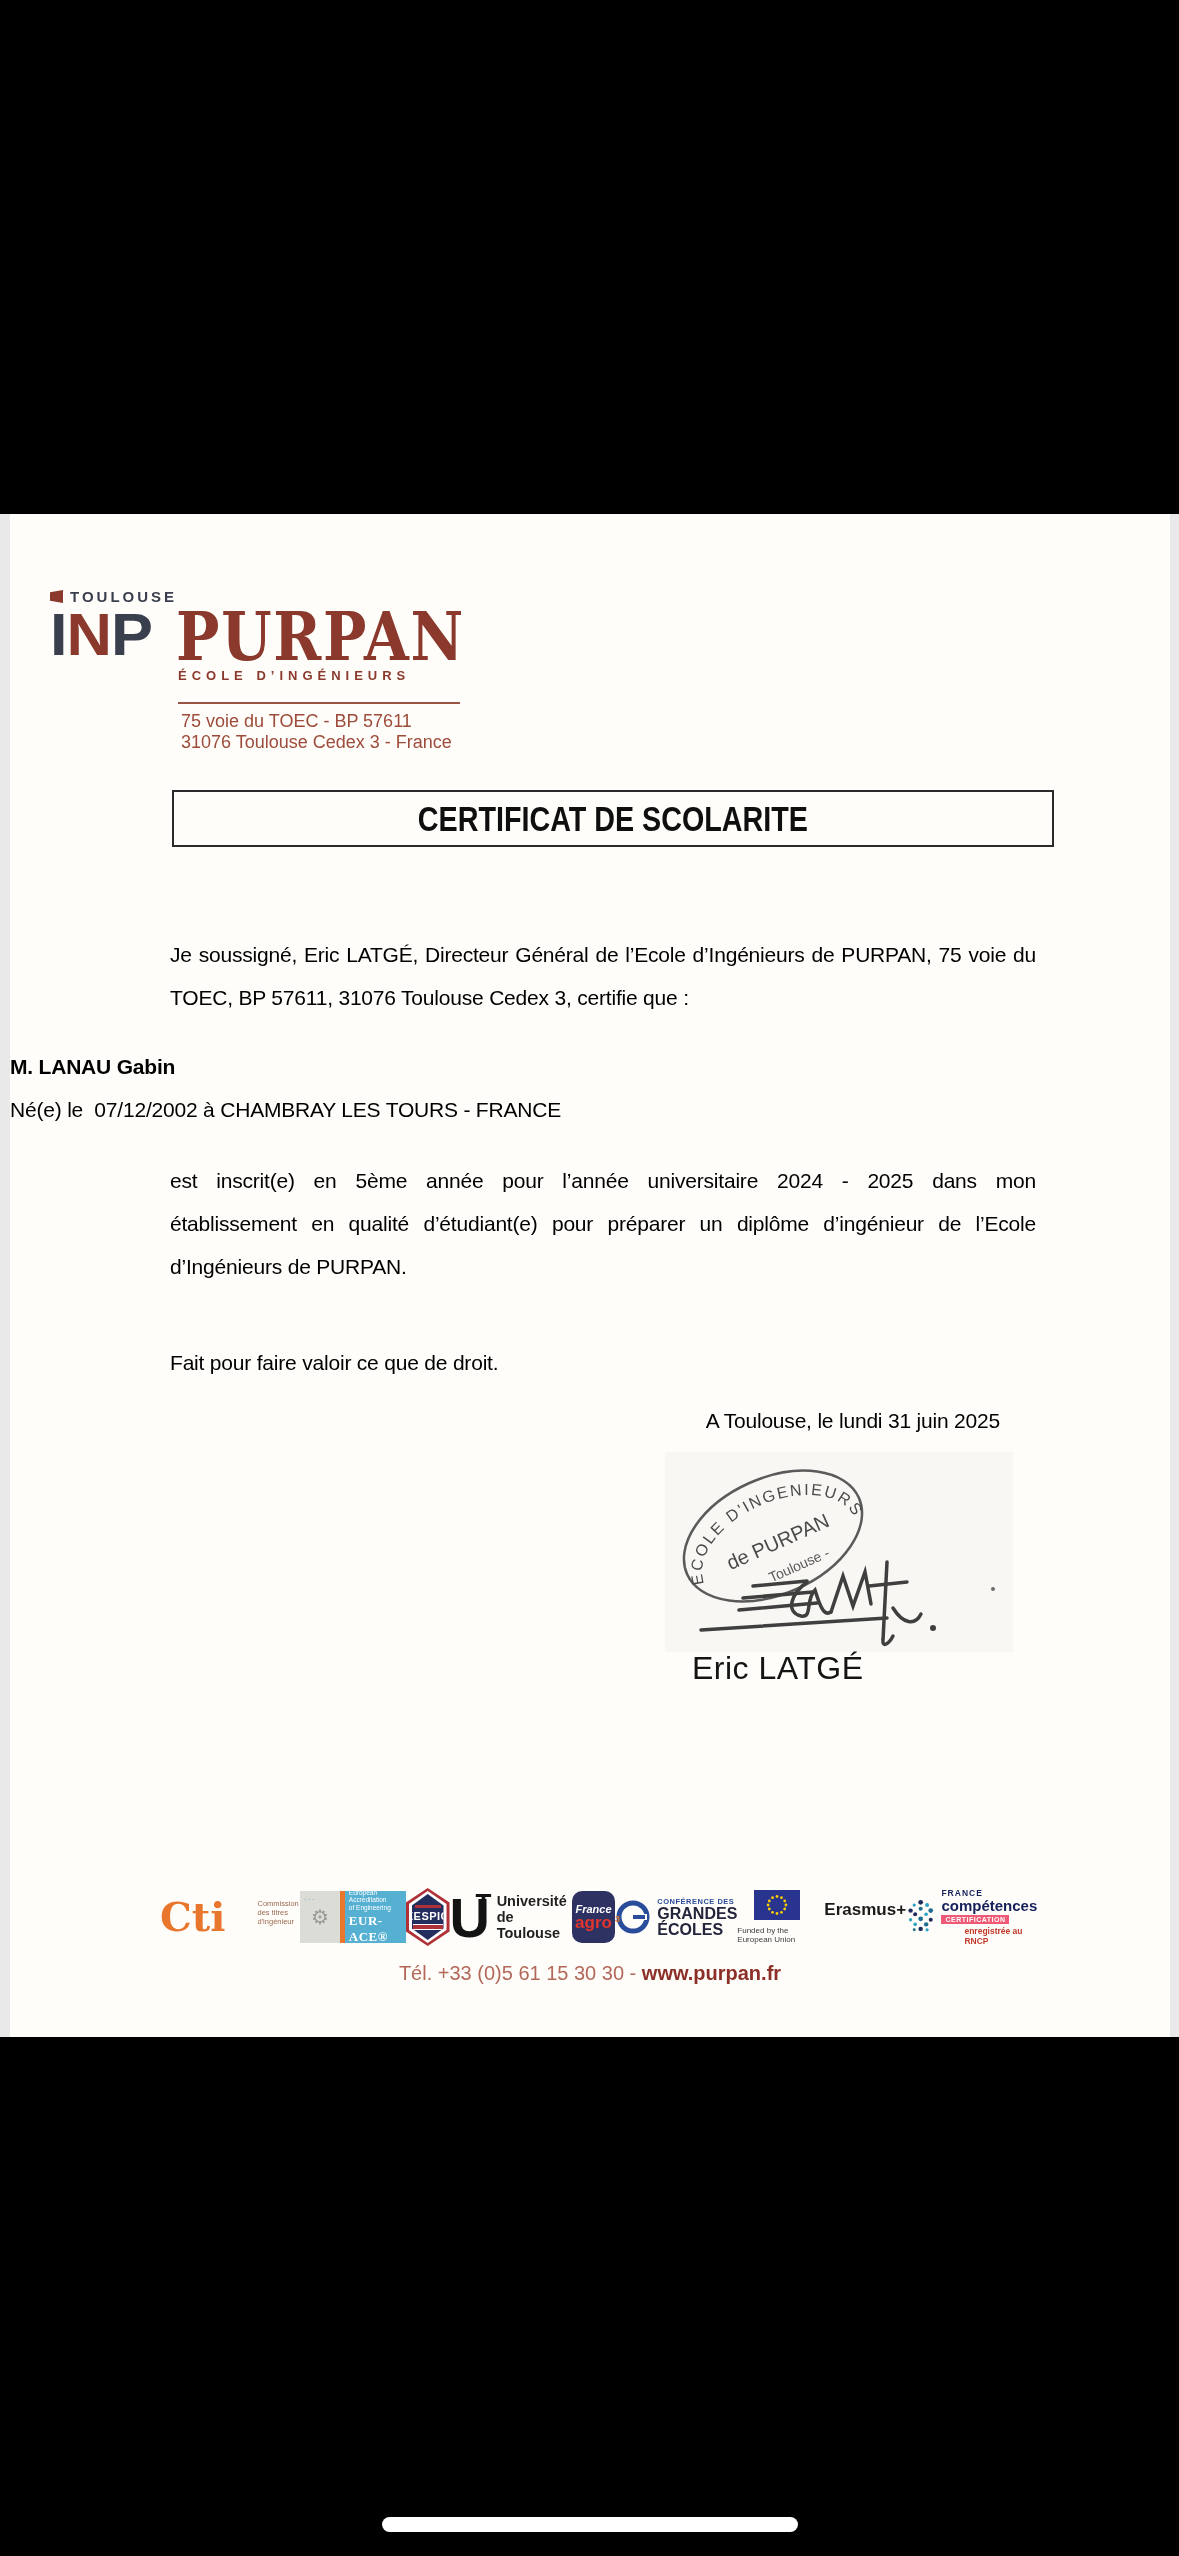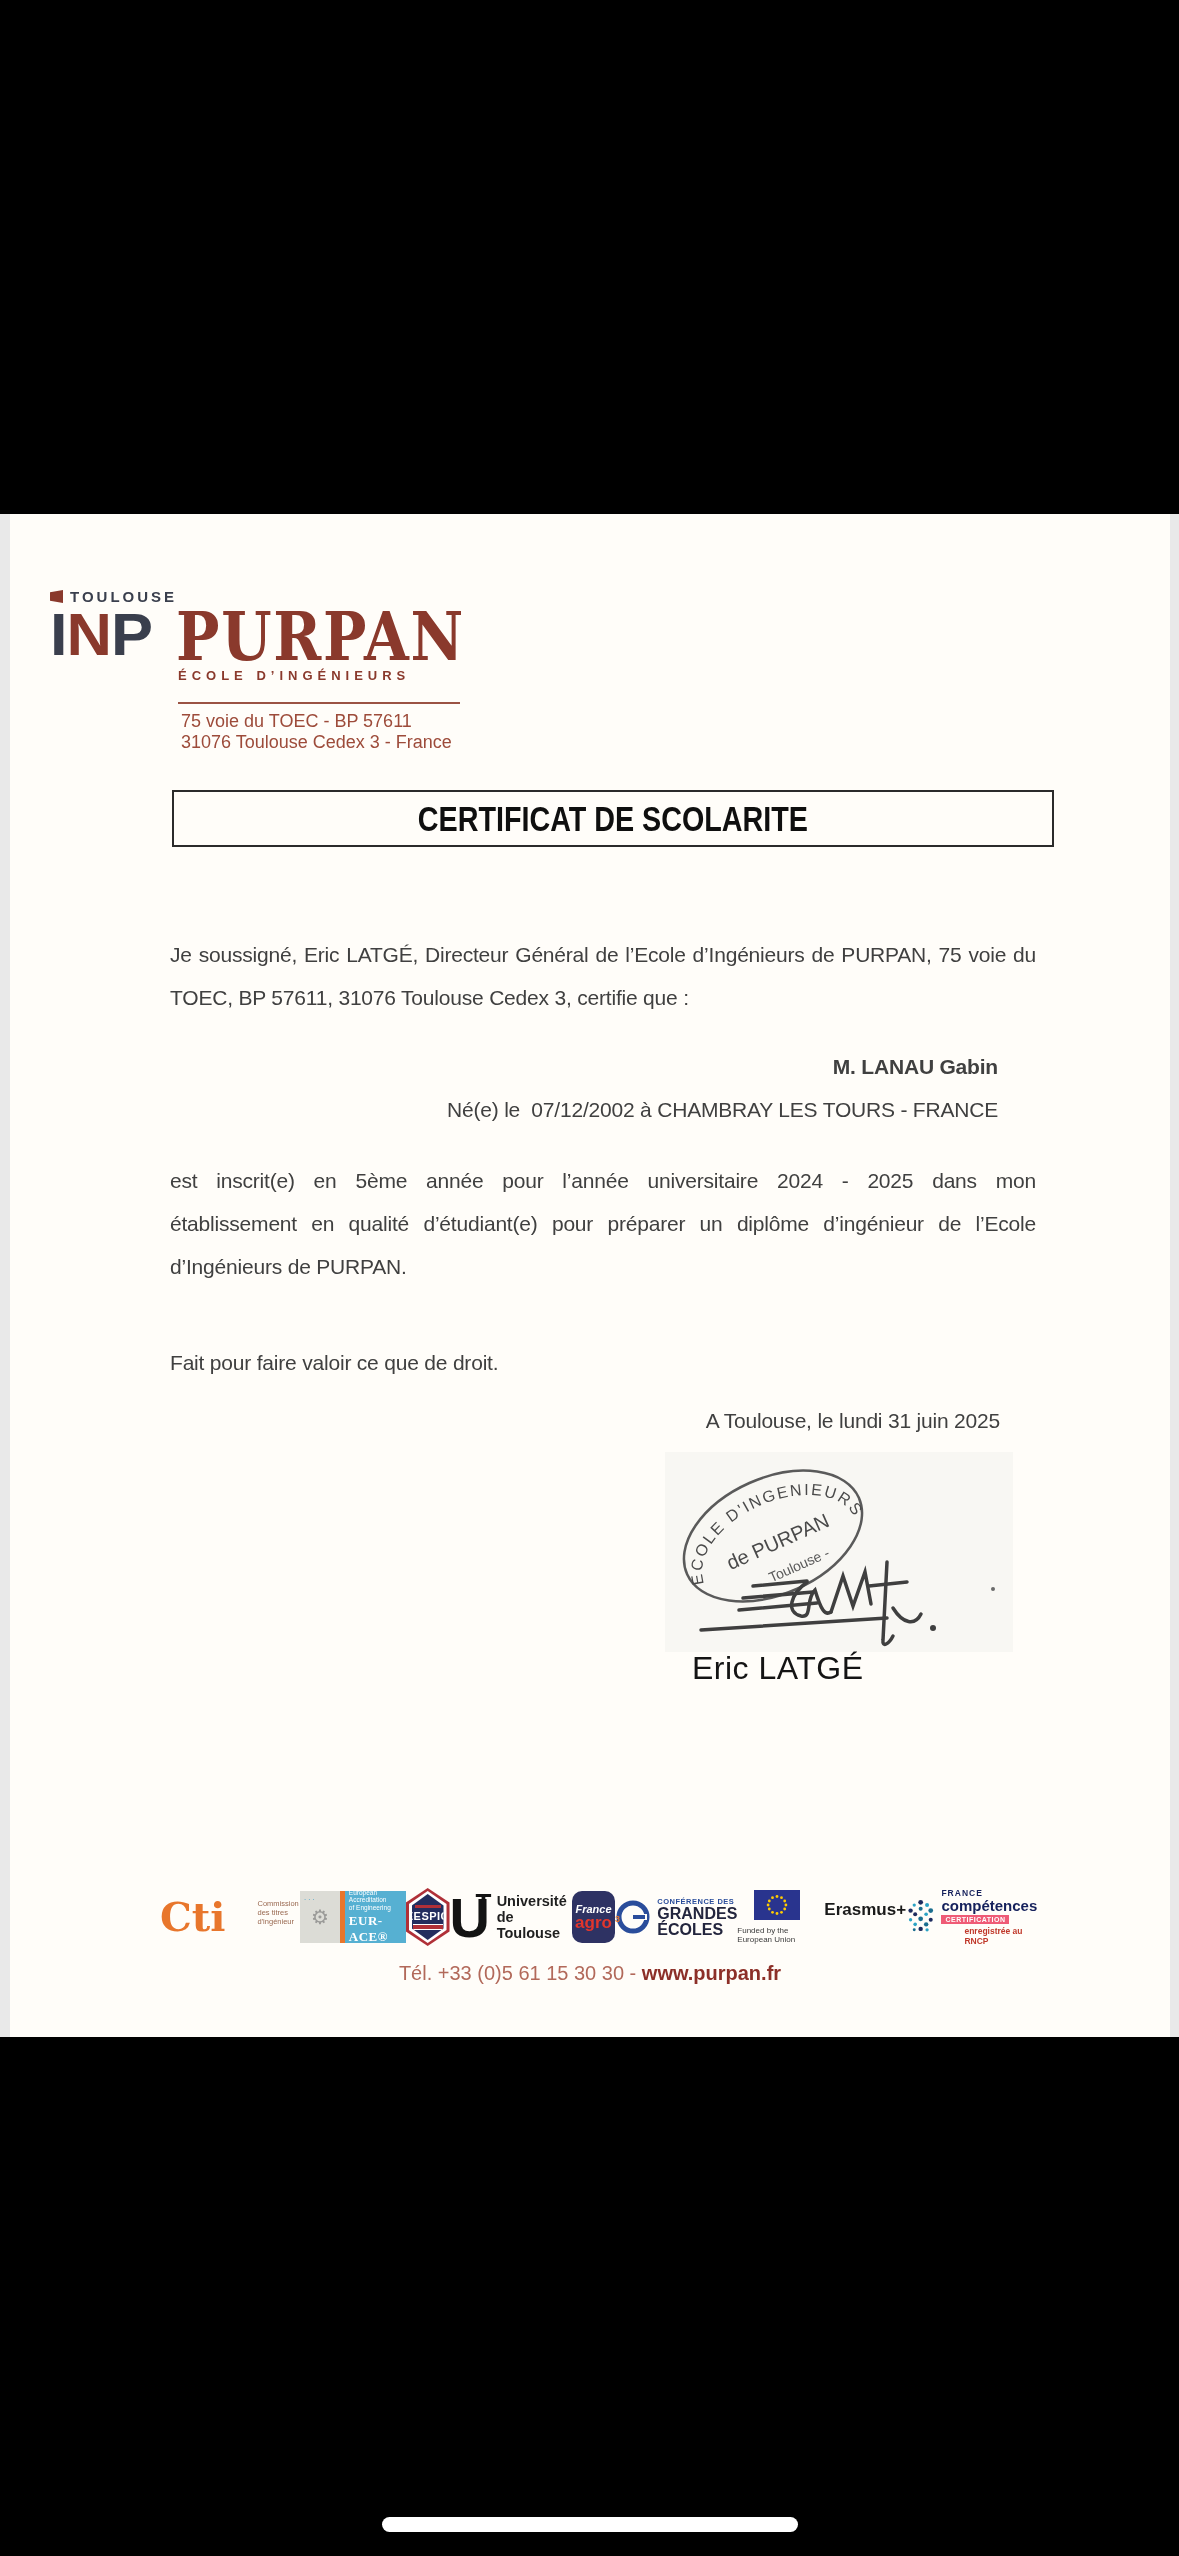--- a/index.html
+++ b/index.html
@@ -26,25 +26,25 @@
   .hdr-addr{position:absolute;left:171px;font-size:18px;color:#9d4b3a;white-space:pre;}
   .addr1{top:197px;} .addr2{top:218px;}
 
   
   .title-box{position:absolute;left:162px;top:276px;width:878px;height:53px;border:2px solid #2b2b2b;
              display:flex;align-items:center;justify-content:center;}
   .title-text{font-size:35px;font-weight:bold;color:#0f0f0f;letter-spacing:0;
               transform:scaleX(0.82);transform-origin:center;white-space:nowrap;}
 
   
-  .bodytxt{font-size:21px;color:#404040;letter-spacing:-0.2px;line-height:43px;}
+  .bodytxt{font-size:21px;color:#000000;letter-spacing:-0.2px;line-height:43px;}
   .p1{position:absolute;left:160px;top:419px;width:866px;}
   .p2{position:absolute;left:160px;top:645px;width:866px;}
   .jline{text-align:justify;text-align-last:justify;}
-  .center-line{position:absolute;left:0;width:988px;text-align:right;white-space:pre;}
+  .center-line{position:absolute;left:0;width:988px;text-align:left;white-space:pre;}
   .name-line{top:531px;font-weight:bold;}
   .birth-line{top:574px;}
   .fait-line{position:absolute;left:160px;top:827px;}
   .date-line{position:absolute;left:160px;top:885px;width:830px;text-align:right;}
 
   
   .stamp-svg{position:absolute;left:645px;top:930px;}
   .eric-name{position:absolute;left:682px;top:1136px;font-size:32px;color:#141414;letter-spacing:0.5px;}
 
   

